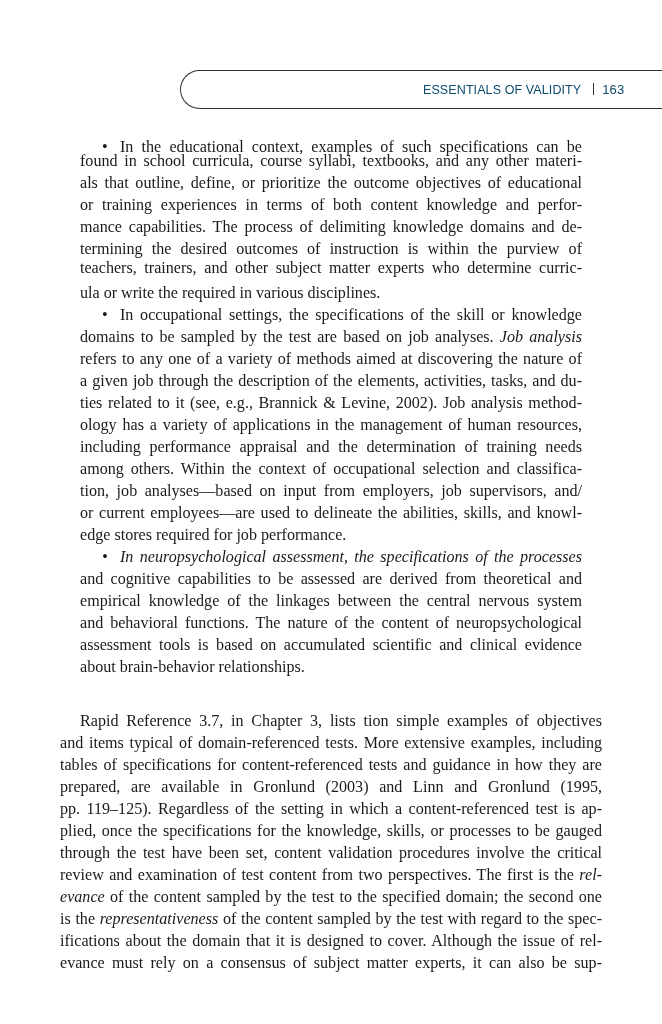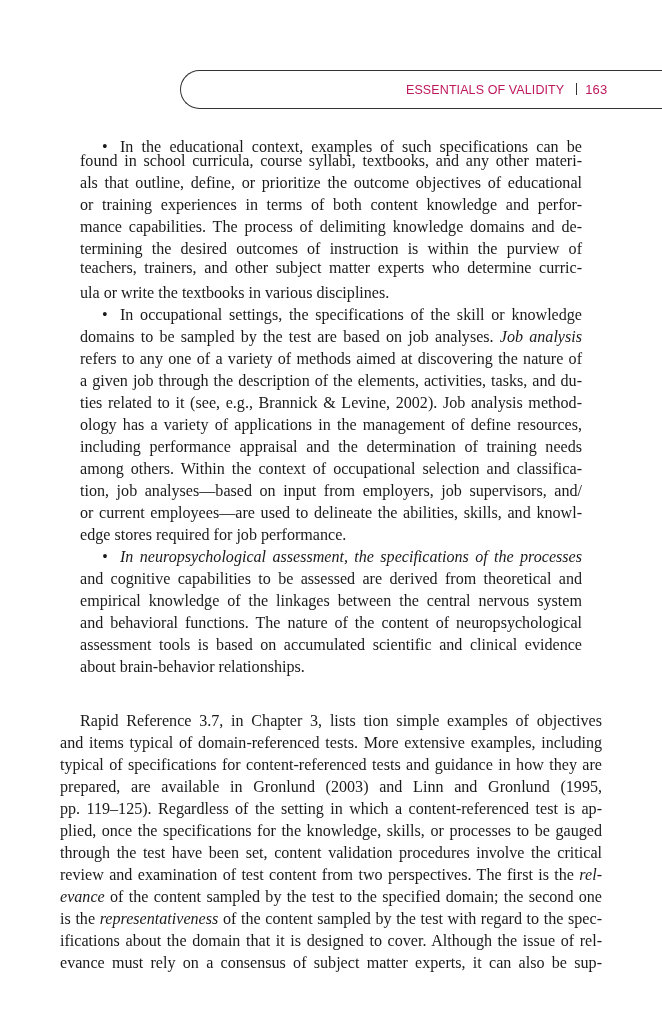--- a/index.html
+++ b/index.html
@@ -4,22 +4,22 @@
 <style>
   html, body { margin: 0; padding: 0; background: #ffffff; }
   body { width: 662px; height: 1024px; position: relative; overflow: hidden;
          font-family: "Liberation Serif", "DejaVu Serif", serif; color: #1a1a1a; }
   .header-shape {
     position: absolute; left: 180px; top: 70px; width: 500px; height: 37px;
     border: 1.3px solid #333; border-right: none;
     border-radius: 20px 0 0 20px;
   }
   .running-head {
-    position: absolute; left: 406px; top: 82px; font-family: "Liberation Sans", "DejaVu Sans", sans-serif;
-    font-size: 12.5px; color: #be185d; letter-spacing: 0.1px; white-space: nowrap;
+    position: absolute; left: 423px; top: 82px; font-family: "Liberation Sans", "DejaVu Sans", sans-serif;
+    font-size: 12.5px; color: #0c4a6e; letter-spacing: 0.1px; white-space: nowrap;
   }
   .running-head .sep { display: inline-block; width: 1px; height: 12px; background: #333; margin: 0 8px 0 12px; vertical-align: -1px; }
   .page-number { font-size: 13px; }
   .content { position: absolute; left: 0; top: 128px; width: 662px; }
   .line {
     position: absolute; height: 22px; font-size: 16.1px; line-height: 22px;
     white-space: nowrap; text-align: justify; text-align-last: justify;
   }
   .line.last { text-align-last: left; }
   .bl { left: 80px; width: 502px; }
@@ -39,44 +39,44 @@
 
 <div class="content">
 
   <div class="line bl" style="top:8px; padding-left:22px; width:480px;"><span class="bullet">•</span><span>In the educational context, examples of such specifications can be</span></div>
   <div class="line bl" style="top:22px">found in school curricula, course syllabi, textbooks, and any other materi-</div>
   <div class="line bl" style="top:44px">als that outline, define, or prioritize the outcome objectives of educational</div>
   <div class="line bl" style="top:66px">or training experiences in terms of both content knowledge and perfor-</div>
   <div class="line bl" style="top:88px">mance capabilities. The process of delimiting knowledge domains and de-</div>
   <div class="line bl" style="top:110px">termining the desired outcomes of instruction is within the purview of</div>
   <div class="line bl" style="top:129px">teachers, trainers, and other subject matter experts who determine curric-</div>
-  <div class="line bl last" style="top:154px">ula or write the textbooks in various disciplines.</div>
+  <div class="line bl last" style="top:154px">ula or write the required in various disciplines.</div>
 
   <div class="line bl" style="top:176px; padding-left:22px; width:480px;"><span class="bullet">•</span><span>In occupational settings, the specifications of the skill or knowledge</span></div>
   <div class="line bl" style="top:198px"><span>domains to be sampled by the test are based on job analyses. </span><em>Job analysis</em></div>
   <div class="line bl" style="top:220px">refers to any one of a variety of methods aimed at discovering the nature of</div>
   <div class="line bl" style="top:242px">a given job through the description of the elements, activities, tasks, and du-</div>
   <div class="line bl" style="top:264px">ties related to it (see, e.g., Brannick &amp; Levine, 2002). Job analysis method-</div>
-  <div class="line bl" style="top:286px">ology has a variety of applications in the management of define resources,</div>
+  <div class="line bl" style="top:286px">ology has a variety of applications in the management of human resources,</div>
   <div class="line bl" style="top:308px">including performance appraisal and the determination of training needs</div>
   <div class="line bl" style="top:330px">among others. Within the context of occupational selection and classifica-</div>
   <div class="line bl" style="top:352px">tion, job analyses—based on input from employers, job supervisors, and/</div>
   <div class="line bl" style="top:374px">or current employees—are used to delineate the abilities, skills, and knowl-</div>
   <div class="line bl last" style="top:396px">edge stores required for job performance.</div>
 
   <div class="line bl" style="top:418px; padding-left:22px; width:480px;font-style:italic;"><span class="bullet">•</span><span>In neuropsychological assessment, the specifications of the processes</span></div>
   <div class="line bl" style="top:440px">and cognitive capabilities to be assessed are derived from theoretical and</div>
   <div class="line bl" style="top:462px">empirical knowledge of the linkages between the central nervous system</div>
   <div class="line bl" style="top:484px">and behavioral functions. The nature of the content of neuropsychological</div>
   <div class="line bl" style="top:506px">assessment tools is based on accumulated scientific and clinical evidence</div>
   <div class="line bl last" style="top:528px">about brain-behavior relationships.</div>
 
   <div class="line pl" style="top:582px; padding-left:20px; width:522px;">Rapid Reference 3.7, in Chapter 3, lists tion simple examples of objectives</div>
   <div class="line pl" style="top:604px">and items typical of domain-referenced tests. More extensive examples, including</div>
-  <div class="line pl" style="top:626px">typical of specifications for content-referenced tests and guidance in how they are</div>
+  <div class="line pl" style="top:626px">tables of specifications for content-referenced tests and guidance in how they are</div>
   <div class="line pl" style="top:648px">prepared, are available in Gronlund (2003) and Linn and Gronlund (1995,</div>
   <div class="line pl" style="top:670px">pp. 119–125). Regardless of the setting in which a content-referenced test is ap-</div>
   <div class="line pl" style="top:692px">plied, once the specifications for the knowledge, skills, or processes to be gauged</div>
   <div class="line pl" style="top:714px">through the test have been set, content validation procedures involve the critical</div>
   <div class="line pl" style="top:736px"><span>review and examination of test content from two perspectives. The first is the </span><em>rel-</em></div>
   <div class="line pl" style="top:758px"><em>evance</em><span> of the content sampled by the test to the specified domain; the second one</span></div>
   <div class="line pl" style="top:780px"><span>is the </span><em>representativeness</em><span> of the content sampled by the test with regard to the spec-</span></div>
   <div class="line pl" style="top:802px">ifications about the domain that it is designed to cover. Although the issue of rel-</div>
   <div class="line pl" style="top:824px">evance must rely on a consensus of subject matter experts, it can also be sup-</div>
 </div>

